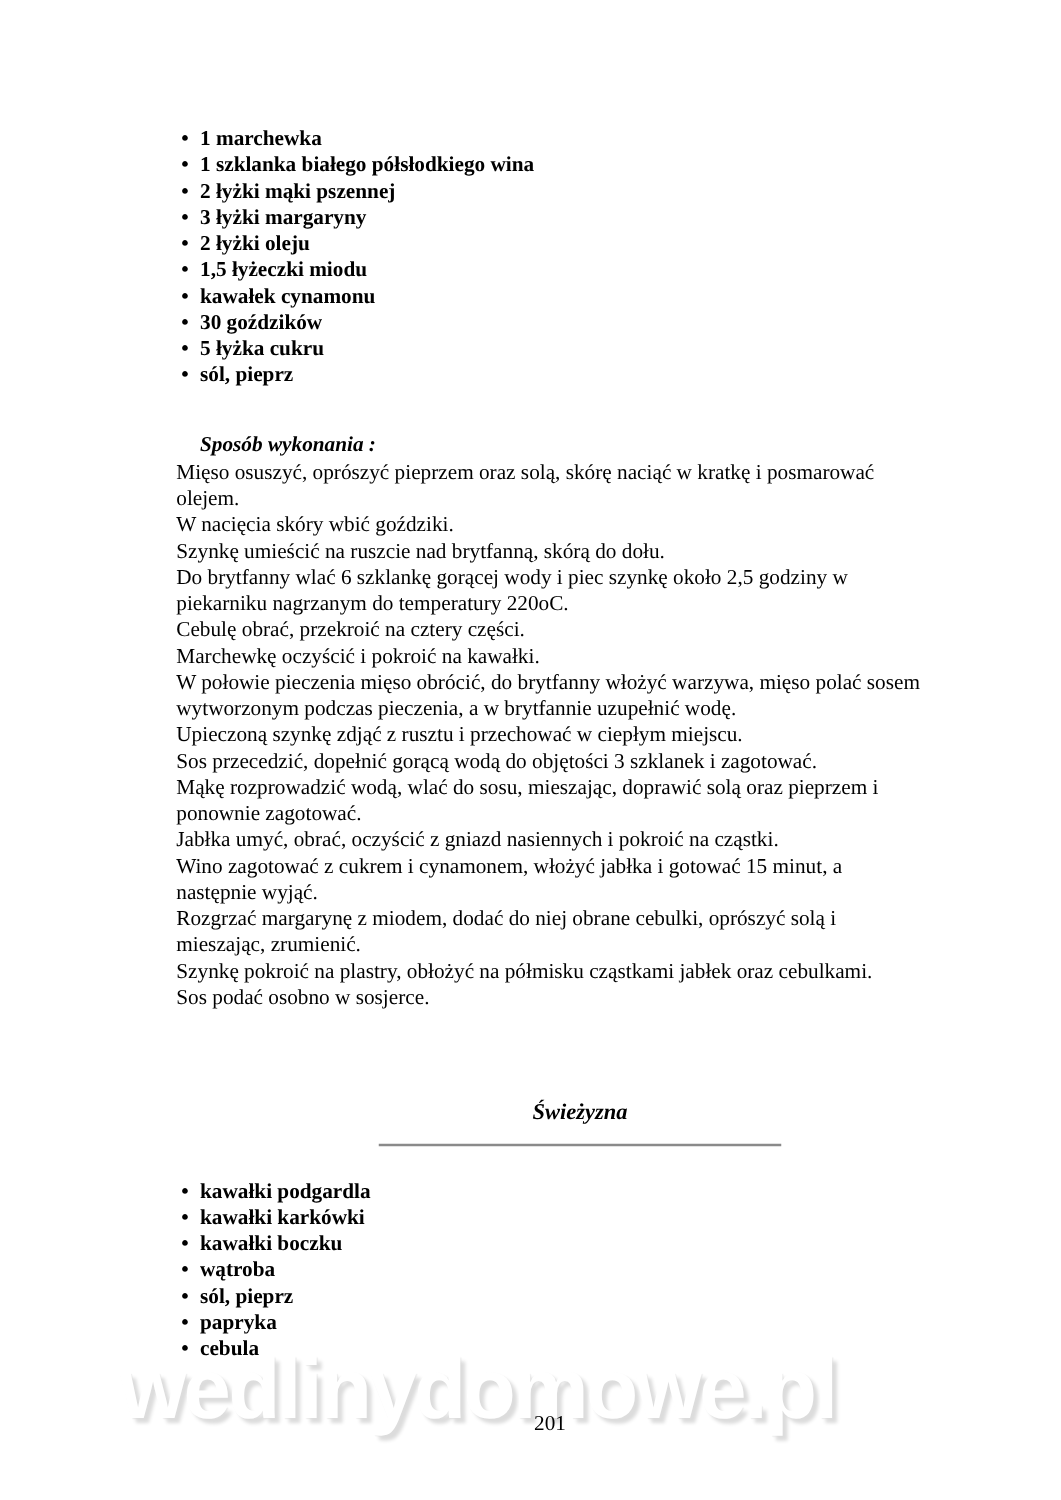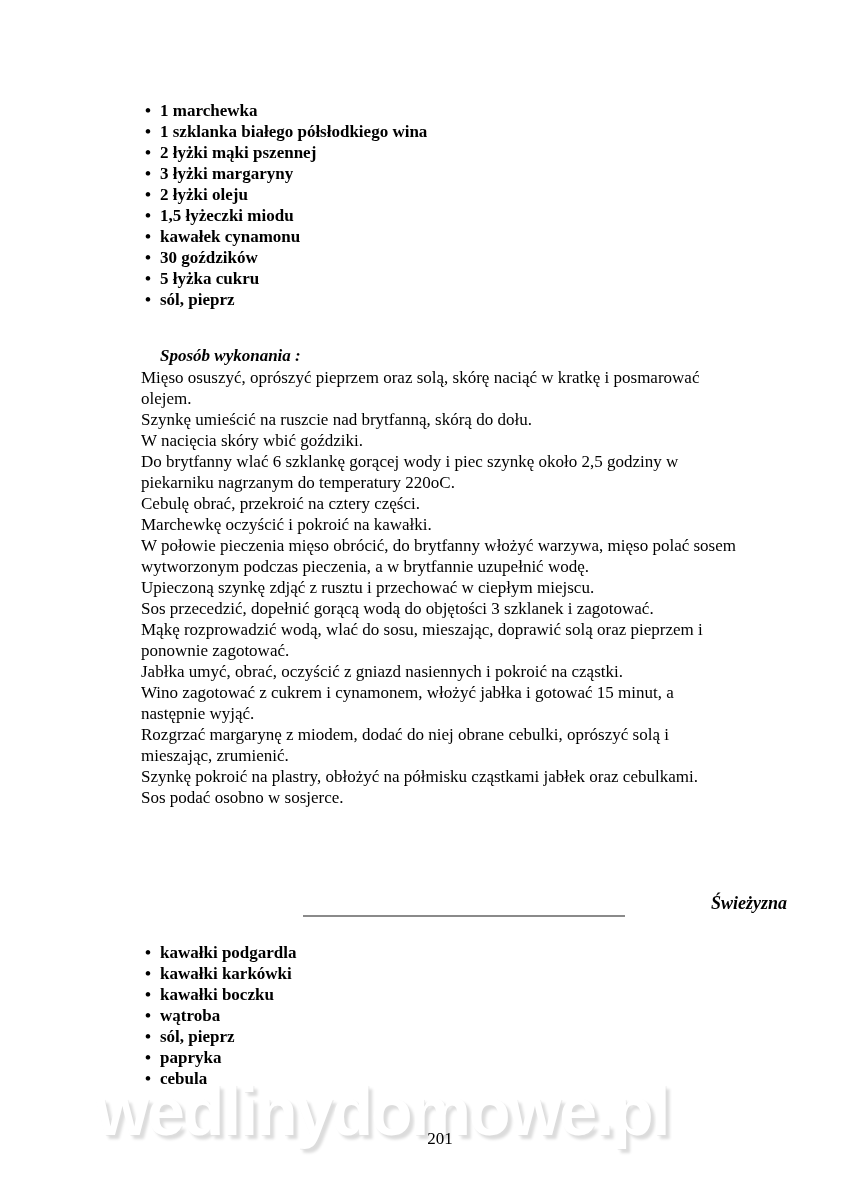--- a/index.html
+++ b/index.html
@@ -63,26 +63,25 @@
     font-size: 17px;
     font-weight: normal;
     line-height: 21px;
   }
   
   .recipe2-title {
     position: absolute;
     top: 877px;
     left: 141px;
     width: 646px;
-    text-align: right;
+    text-align: center;
     font-size: 18px;
     font-weight: bold;
     font-style: italic;
     line-height: 24px;
-    margin-top: 14px;
   }
   .title-rule {
     position: absolute;
     top: 915px;
     left: 303px;
     width: 322px;
     height: 0;
     border-top: 2px solid #8a8a8a;
   }
   
@@ -157,22 +156,22 @@
       <li>
       <span class="bullet">•</span>
       <span class="ing-text">sól, pieprz</span>
     </li>
     </ul>
 
   <div class="method-heading">Sposób wykonania :</div>
 
   <div class="steps">
       <p class="step">Mięso osuszyć, oprószyć pieprzem oraz solą, skórę naciąć w kratkę i posmarować olejem.</p>
+      <p class="step">W nacięcia skóry wbić goździki.</p>
       <p class="step">Szynkę umieścić na ruszcie nad brytfanną, skórą do dołu.</p>
-      <p class="step">W nacięcia skóry wbić goździki.</p>
       <p class="step">Do brytfanny wlać 6 szklankę gorącej wody i piec szynkę około 2,5 godziny w piekarniku nagrzanym do temperatury 220oC.</p>
       <p class="step">Cebulę obrać, przekroić na cztery części.</p>
       <p class="step">Marchewkę oczyścić i pokroić na kawałki.</p>
       <p class="step">W połowie pieczenia mięso obrócić, do brytfanny włożyć warzywa, mięso polać sosem wytworzonym podczas pieczenia, a w brytfannie uzupełnić wodę.</p>
       <p class="step">Upieczoną szynkę zdjąć z rusztu i przechować w ciepłym miejscu.</p>
       <p class="step">Sos przecedzić, dopełnić gorącą wodą do objętości 3 szklanek i zagotować.</p>
       <p class="step">Mąkę rozprowadzić wodą, wlać do sosu, mieszając, doprawić solą oraz pieprzem i ponownie zagotować.</p>
       <p class="step">Jabłka umyć, obrać, oczyścić z gniazd nasiennych i pokroić na cząstki.</p>
       <p class="step">Wino zagotować z cukrem i cynamonem, włożyć jabłka i gotować 15 minut, a następnie wyjąć.</p>
       <p class="step">Rozgrzać margarynę z miodem, dodać do niej obrane cebulki, oprószyć solą i mieszając, zrumienić.</p>

